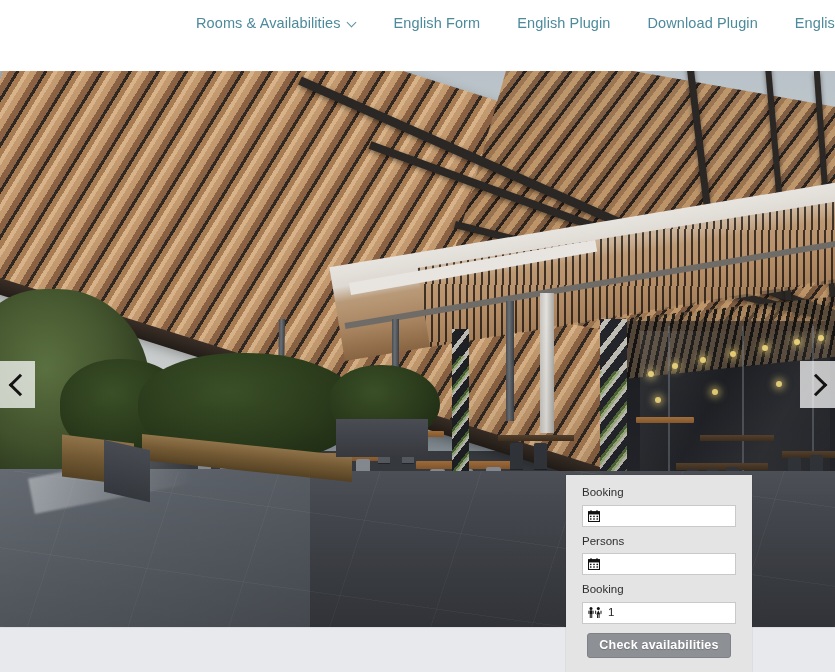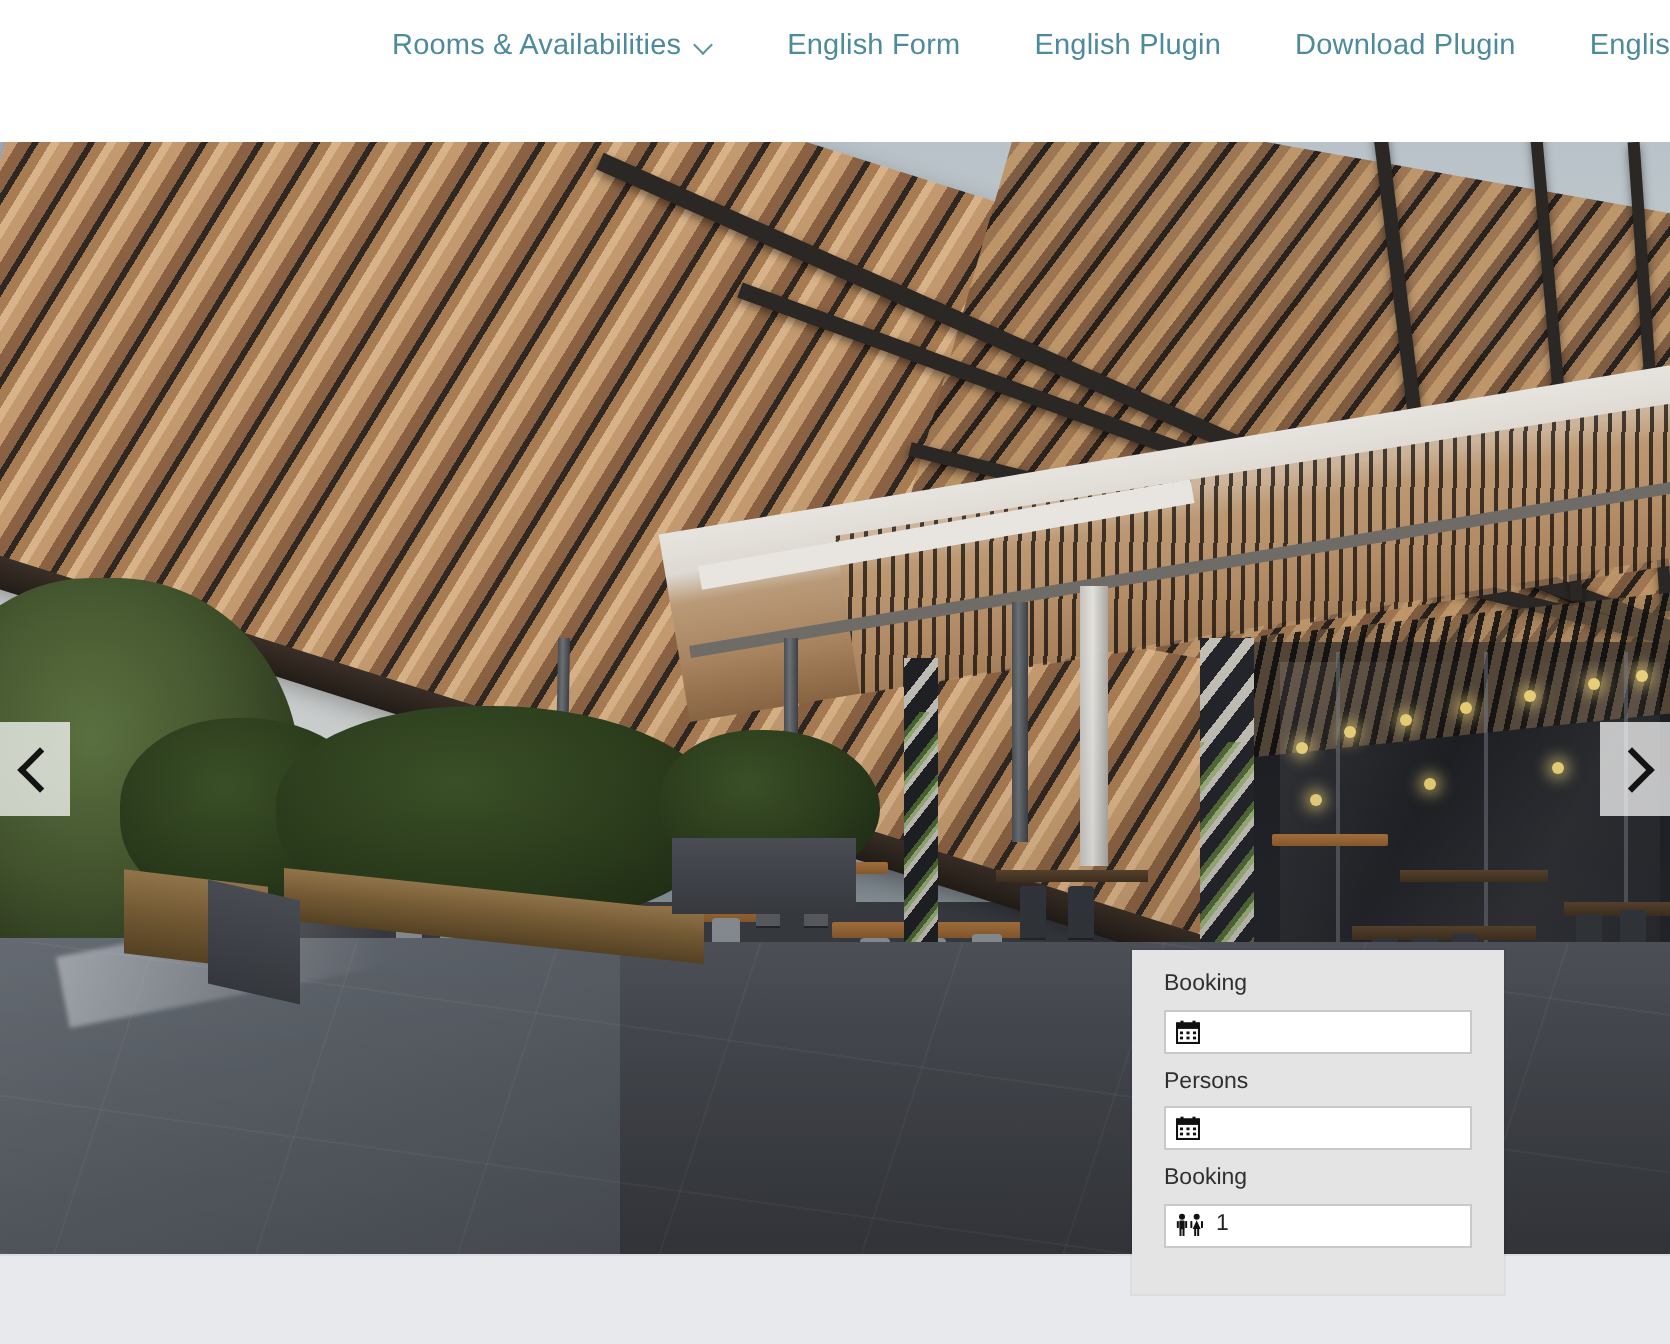--- a/index.html
+++ b/index.html
@@ -712,17 +712,18 @@
           <path d="M10.0 9.4 L12.4 4.2 L14.8 9.4 Z" fill="#111111"></path>
           <rect x="10.9" y="9.2" width="1.2" height="4.4" fill="#111111"></rect>
           <rect x="12.7" y="9.2" width="1.2" height="4.4" fill="#111111"></rect>
           <rect x="8.6" y="4.6" width="1.2" height="4.2" rx="0.5" fill="#111111"></rect>
           <rect x="15.0" y="4.6" width="1.2" height="4.2" rx="0.5" fill="#111111"></rect>
         </svg>
       </span>
       <span class="field-value">1</span>
     </div>
 
+    <button class="check-btn">Check availabilities</button>
   </div>
 
   <div class="footer-strip"></div>
 
 </div>
 
 </body></html>

